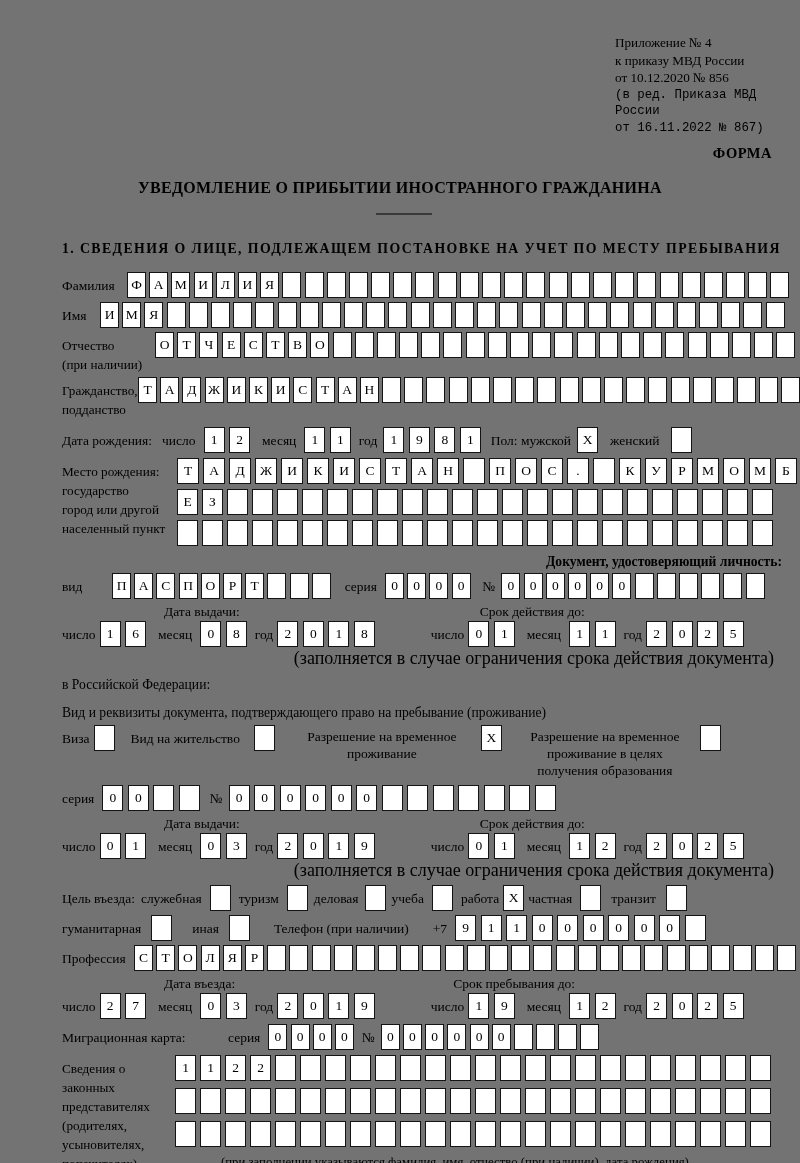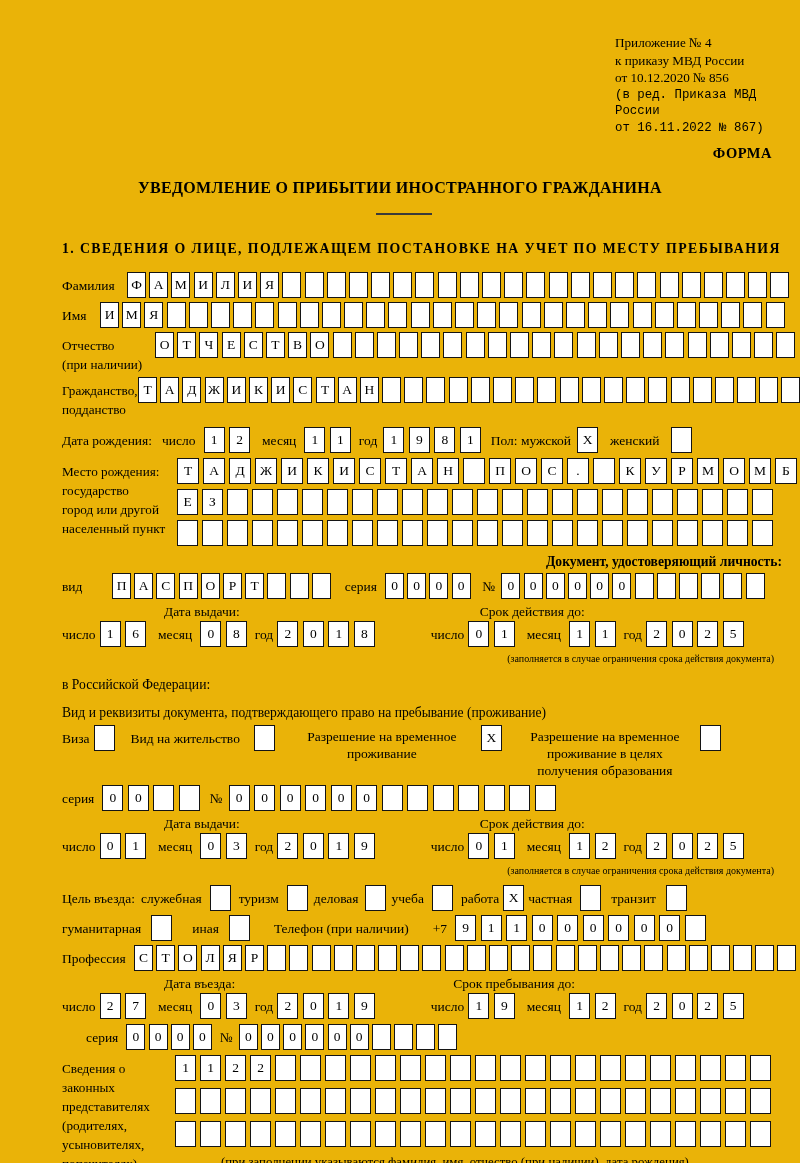--- a/index.html
+++ b/index.html
@@ -1,18 +1,18 @@
 <!DOCTYPE html>
 <html><head>
 <meta charset="utf-8">
 <style>
   * { margin:0; padding:0; box-sizing:border-box; }
   html,body { background:#888; }
   body { font-family:"Liberation Serif", serif; color:#000; }
-  .page { position:relative; width:800px; height:1163px; background:#eab308; padding:34px 2px 0 62px; overflow:hidden; margin:0 auto; }
+  .page { position:relative; width:800px; height:1163px; background:#737373; padding:34px 2px 0 62px; overflow:hidden; margin:0 auto; }
 
   .ref { margin-left:553px; width:185px; font-size:13.2px; line-height:17.5px; }
   .ref .small { font-size:12.4px; line-height:16.5px;font-family:Liberation Mono, monospace; }
   .forma { font-weight:bold; font-size:14.5px; text-align:right; padding-right:28px; margin-top:9px; letter-spacing:.5px; }
 
   .title { width:800px; margin-left:-62px; text-align:center; font-weight:bold; font-size:16px; line-height:22px; margin-top:14px; letter-spacing:.3px; }
   .title-underline { display:inline-block; width:56px; border-bottom:2.2px solid #3a3a3a; height:13px; margin-left:8px; }
 
   .section-title { font-weight:bold; font-size:13.8px; letter-spacing:1.4px; margin-top:20px; margin-bottom:15px; white-space:nowrap; }
 
@@ -32,21 +32,21 @@
   .ml12{margin-left:12px} .ml14{margin-left:14px} .ml16{margin-left:16px} .ml20{margin-left:20px}
   .ml24{margin-left:24px} .ml42{} .ml56{margin-left:56px}
 
   .stack { display:flex; flex-direction:column; }
   .stack .cells { margin-bottom:5px; }
   .legal .cells { margin-bottom:7px; }
 
   .center-heading { text-align:right; font-weight:bold; font-size:13.6px; width:740px; margin:3px 0 3px -20px; }
   .date-hdr { font-size:13.5px; line-height:17px; margin-bottom:1px; }
   .dh1 { margin-left:102px; } .dh2 { margin-left:240px; } .dh2b { margin-left:218px; }
-  .note { font-size:10px; line-height:15px; text-align:right; padding-right:24px; margin:2px 0 7px; }
+  .note { font-size:18px; line-height:15px; text-align:right; padding-right:24px; margin:2px 0 7px; }
   .plain { font-size:13.6px; line-height:24px; }
   .mb4{margin-bottom:4px} .mb6{margin-bottom:6px} .mt8{margin-top:8px} .mt4{margin-top:4px}
   .cb-lbl-center { font-size:13.5px; line-height:17px; text-align:center; white-space:normal; padding-top:3px; flex-shrink:0; }
   .w186{width:186px} .w178{width:178px}
   .legal-note { font-size:12.8px; margin-left:152px; margin-top:1px; }
 </style>
 </head>
 <body>
 
 <div class="page">
@@ -608,20 +608,21 @@
     <span class="lbl ml8">год</span>
     <span class="cells date ml4">
         <span class="cell">2</span>
         <span class="cell">0</span>
         <span class="cell">2</span>
         <span class="cell">5</span>
       </span>
   </div>
 
   <div class="row mt4">
+    <span class="lbl w142">Миграционная карта:</span>
     <span class="lbl ml24">серия</span>
     <span class="cells ml8">
         <span class="cell">0</span>
         <span class="cell">0</span>
         <span class="cell">0</span>
         <span class="cell">0</span>
       </span>
     <span class="lbl ml8">№</span>
     <span class="cells ml6">
         <span class="cell">0</span>

